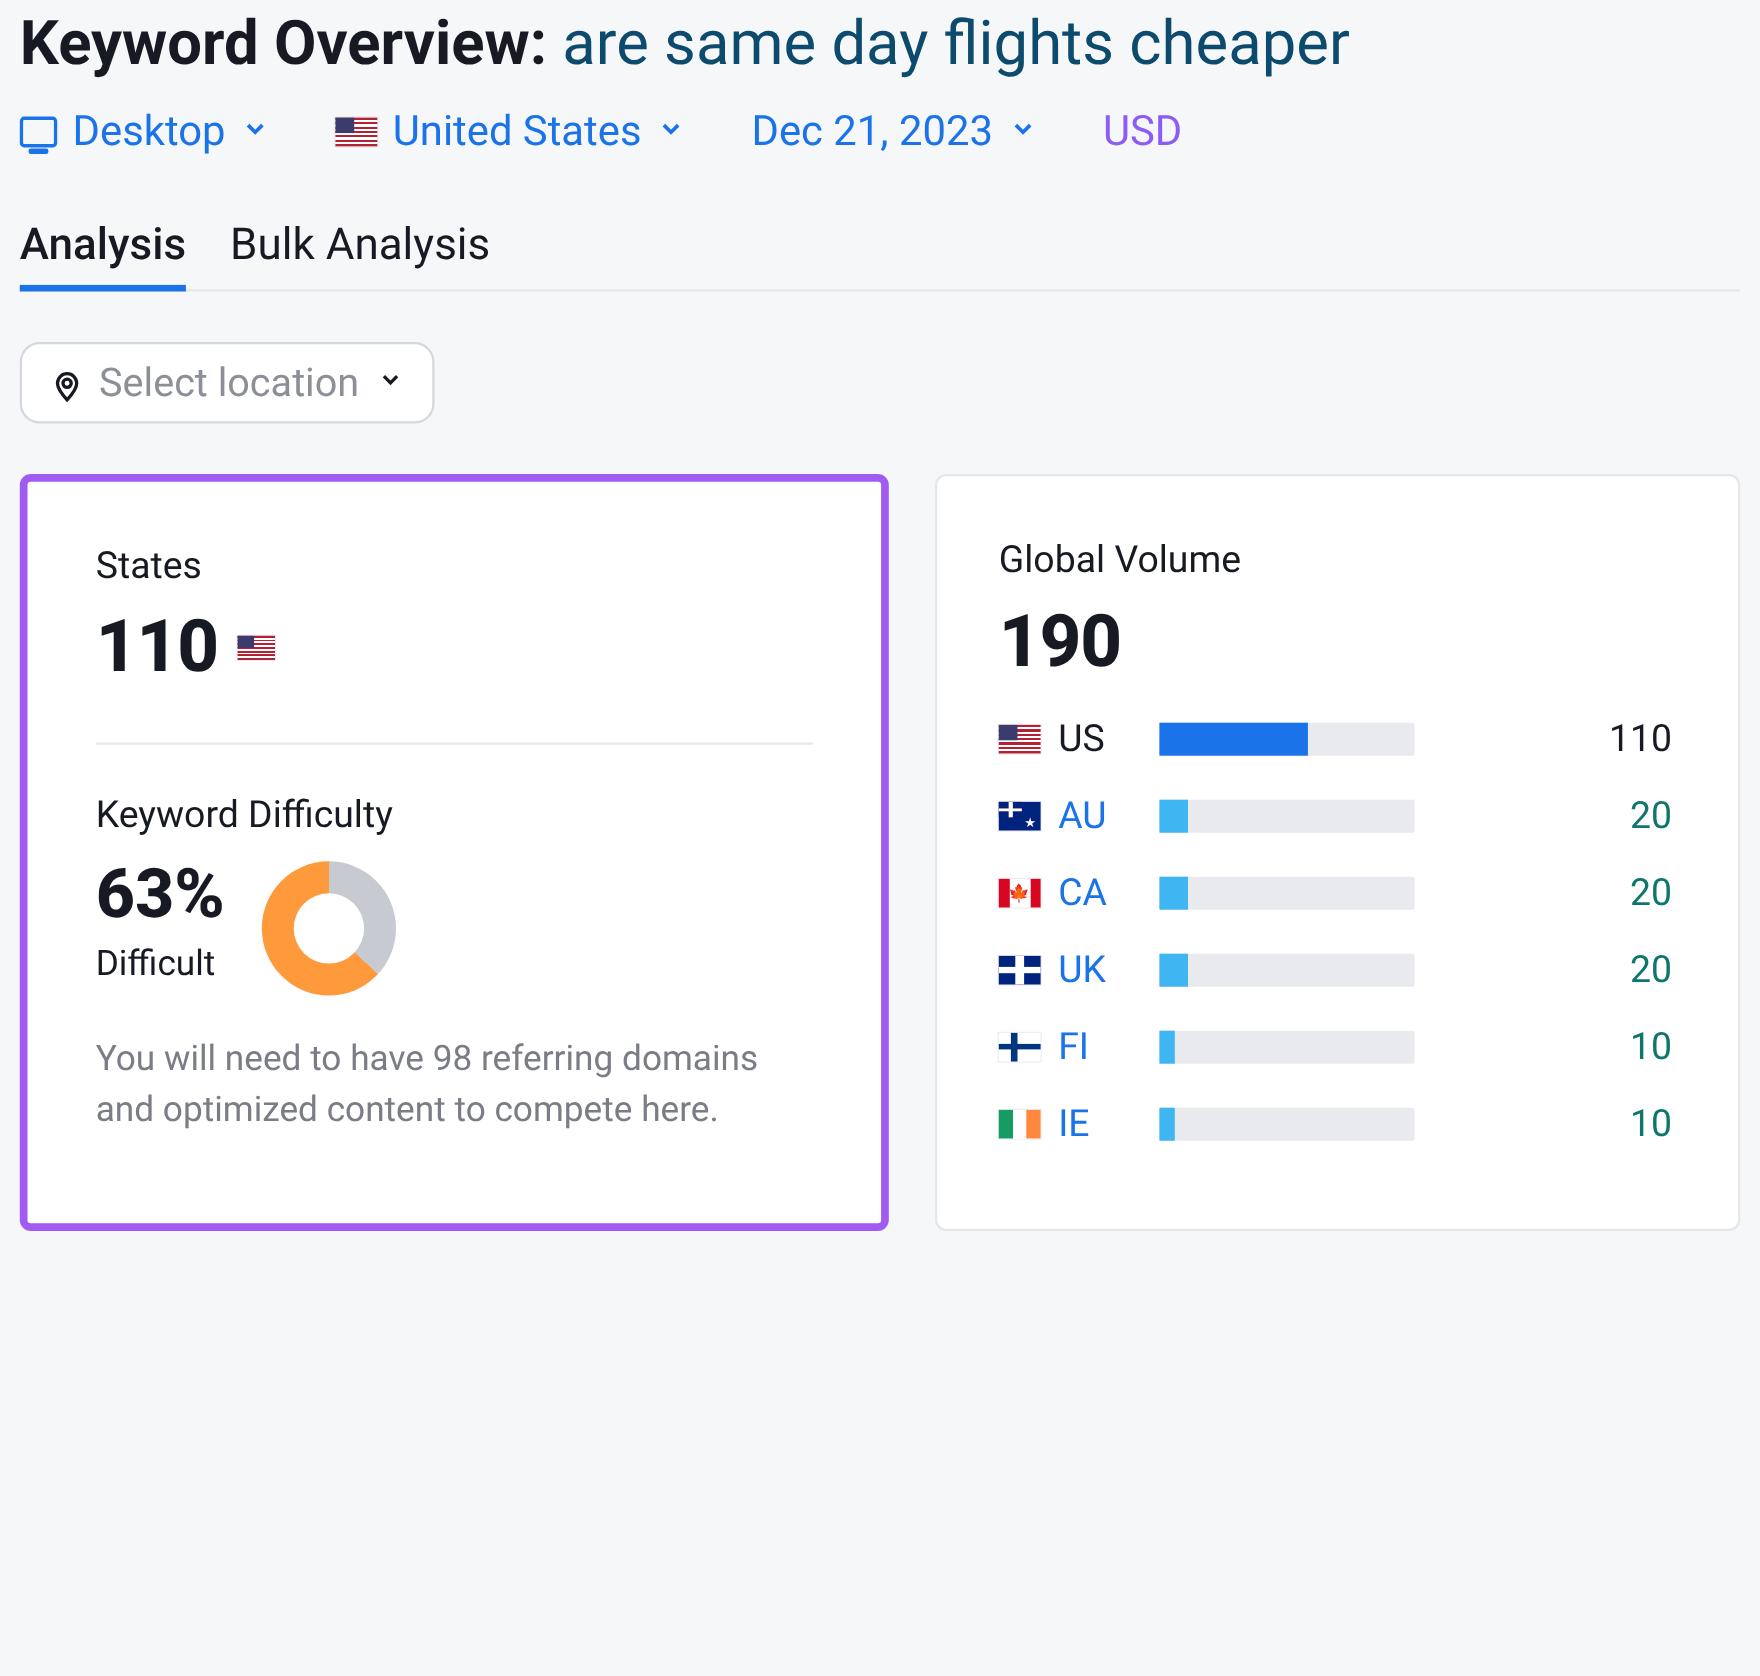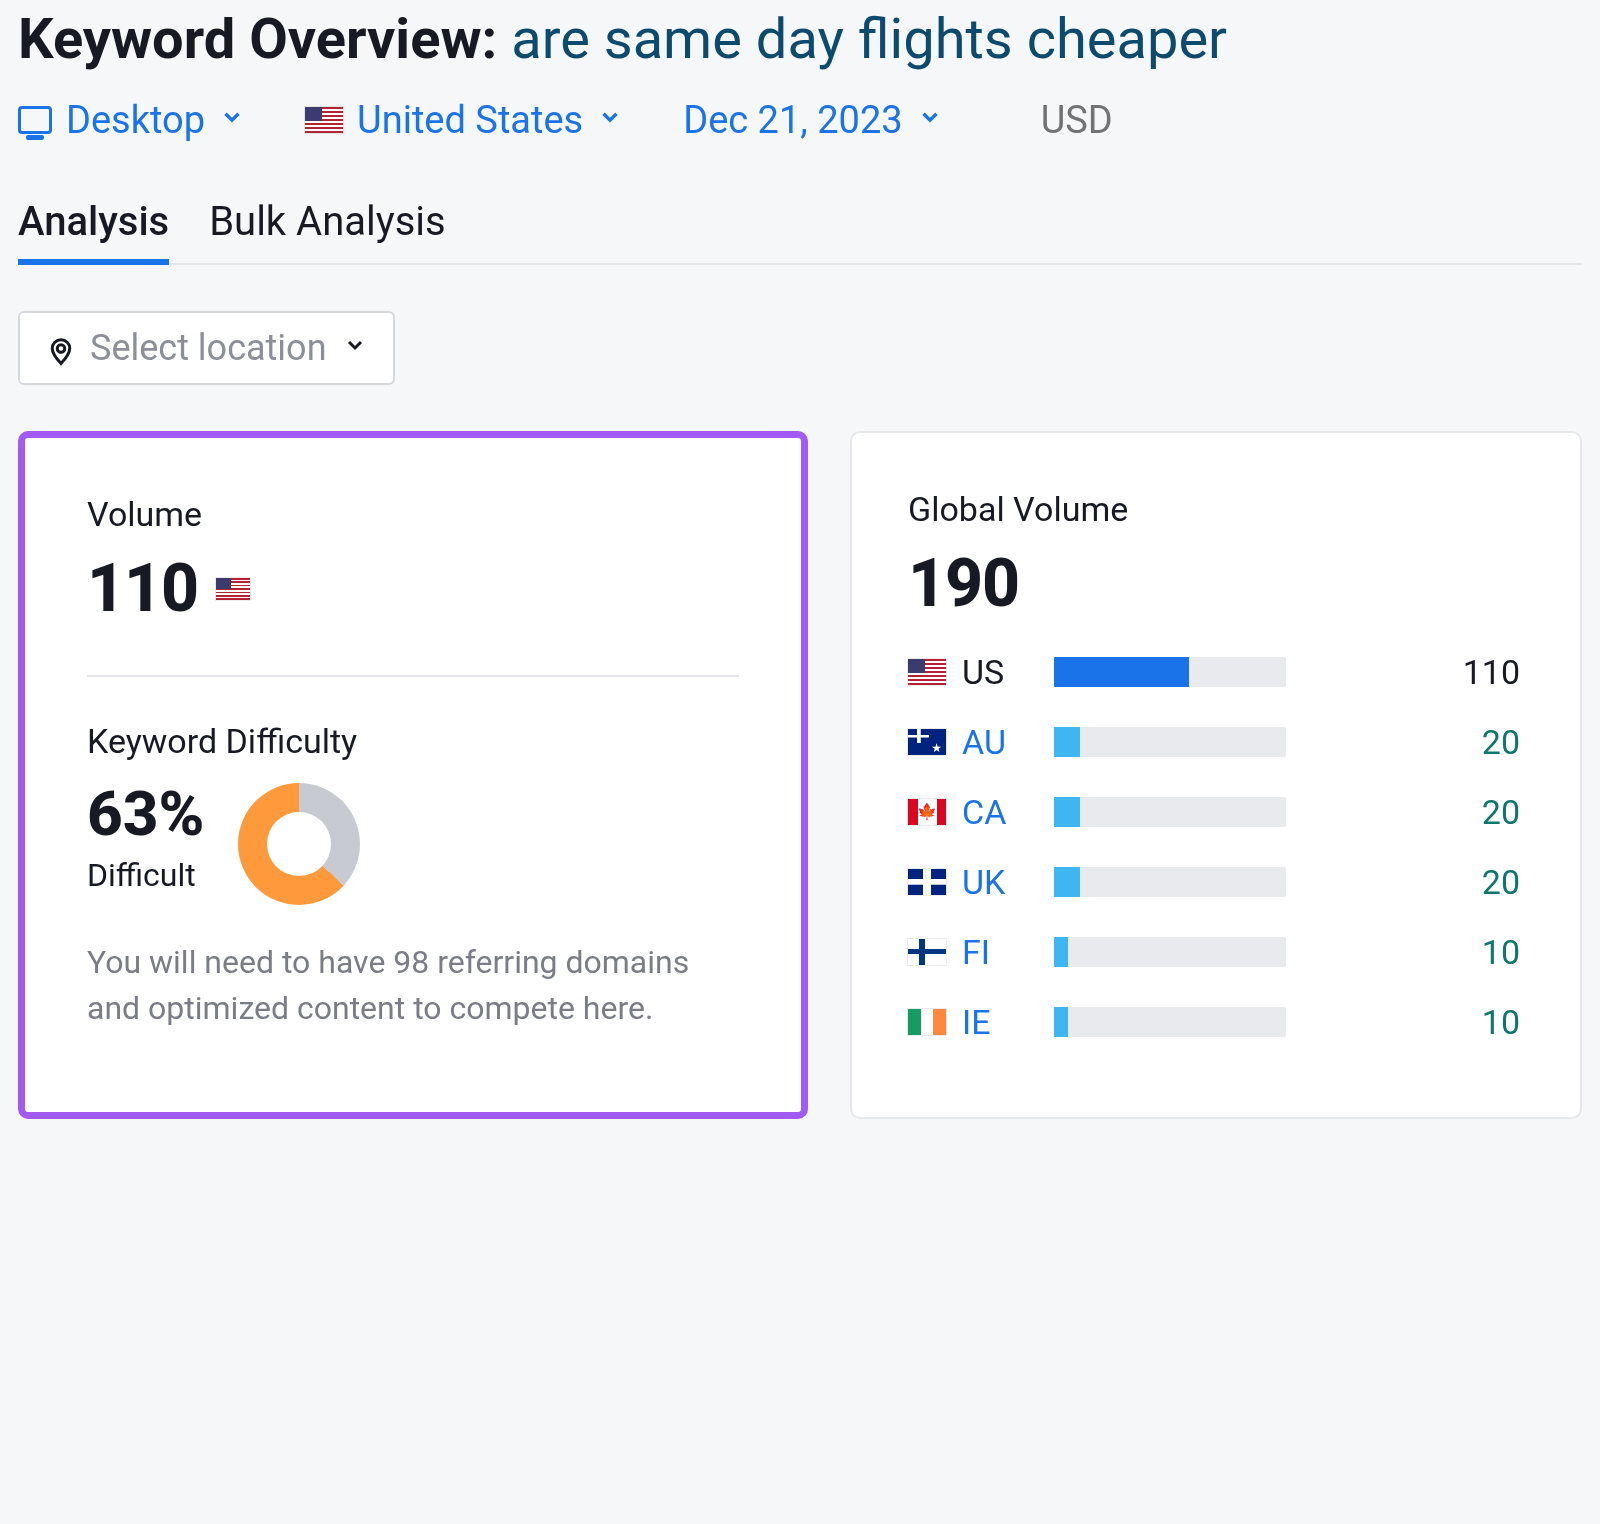--- a/index.html
+++ b/index.html
@@ -33,21 +33,21 @@
     font-size: 38px;
   }
   .filter {
     display: inline-flex;
     align-items: center;
     gap: 14px;
     color: #1a73e8;
     cursor: pointer;
   }
   .filter .chev { font-size: 28px; color:#1a73e8; }
-  .usd { color: #737373; font-weight: 450; font-size: 38px; margin-left: 38px; }
+  .usd { color: #8b5cf6; font-weight: 450; font-size: 38px; }
 
   
   .flag {
     width: 38px; height: 26px; display: inline-block; position: relative;
     box-shadow: 0 0 0 1px rgba(0,0,0,0.08);
   }
   .flag.us { background: linear-gradient(#b22234 0 7.7%, #fff 7.7% 15.4%, #b22234 15.4% 23.1%, #fff 23.1% 30.8%, #b22234 30.8% 38.5%, #fff 38.5% 46.2%, #b22234 46.2% 53.8%, #fff 53.8% 61.5%, #b22234 61.5% 69.2%, #fff 69.2% 76.9%, #b22234 76.9% 84.6%, #fff 84.6% 92.3%, #b22234 92.3% 100%); }
   .flag.us::before { content:""; position:absolute; top:0; left:0; width:45%; height:54%; background:#3c3b6e; }
   .flag.au { background:#00247d; }
   .flag.au::before { content:""; position:absolute; left:0; top:0; width:55%; height:55%;
@@ -86,21 +86,21 @@
     font-size: 40px;
   }
   .tab { padding: 12px 0 14px 0; cursor:pointer; color:#171a22; }
   .tab.active { border-bottom: 6px solid #1a73e8; font-weight:500; margin-bottom:-2px; }
 
   
   .location-select {
     display:inline-flex; align-items:center; gap:16px;
     margin-top: 46px;
     border: 2px solid #d4d7dc;
-    border-radius: 6px;
+    border-radius: 18px;
     background:#fff;
     padding: 14px 26px;
     font-size: 36px;
     color:#8d8f98;
   }
   .location-select .chev { color:#171a22; font-size:26px; }
 
   
   .cards {
     display:flex;
@@ -229,21 +229,21 @@
     <svg width="24" height="24" viewBox="0 0 24 24" fill="none" stroke="#171a22" stroke-width="3">
         <polyline points="6 9 12 15 18 9"></polyline>
       </svg>
   </span>
 </div>
 
 
 <div class="cards">
 
   <div class="card volume">
-    <div class="label">Volume</div>
+    <div class="label">States</div>
     <div class="volrow">
       <span class="bignum">110</span>
       <span class="flag us" style="width:34px;height:22px;"></span>
     </div>
     <div class="divider"></div>
 
     <div class="label">Keyword Difficulty</div>
     <div class="kd-row">
       <div>
         <div class="kd-pct">63%</div>

